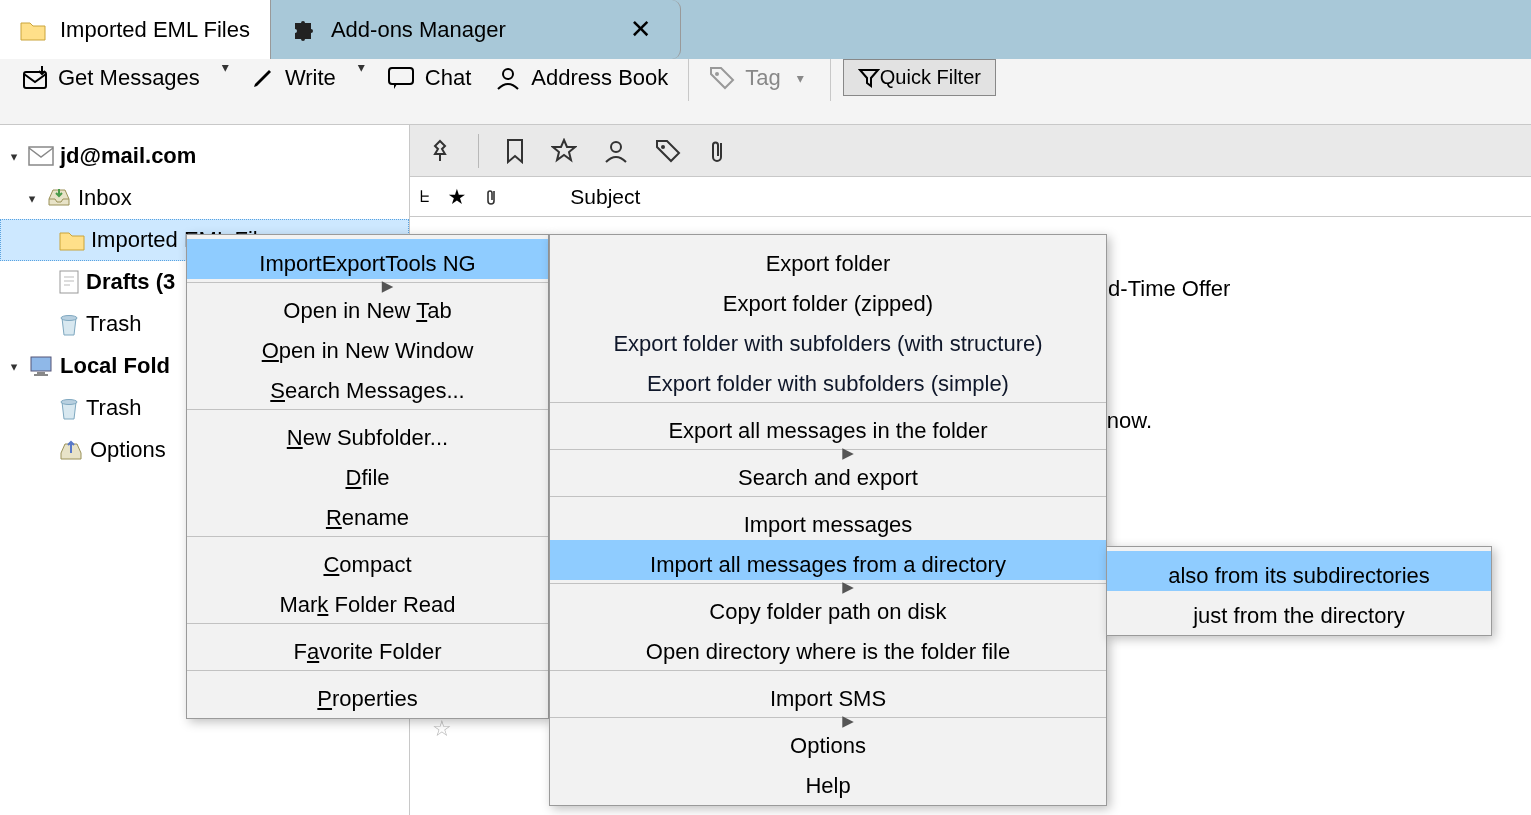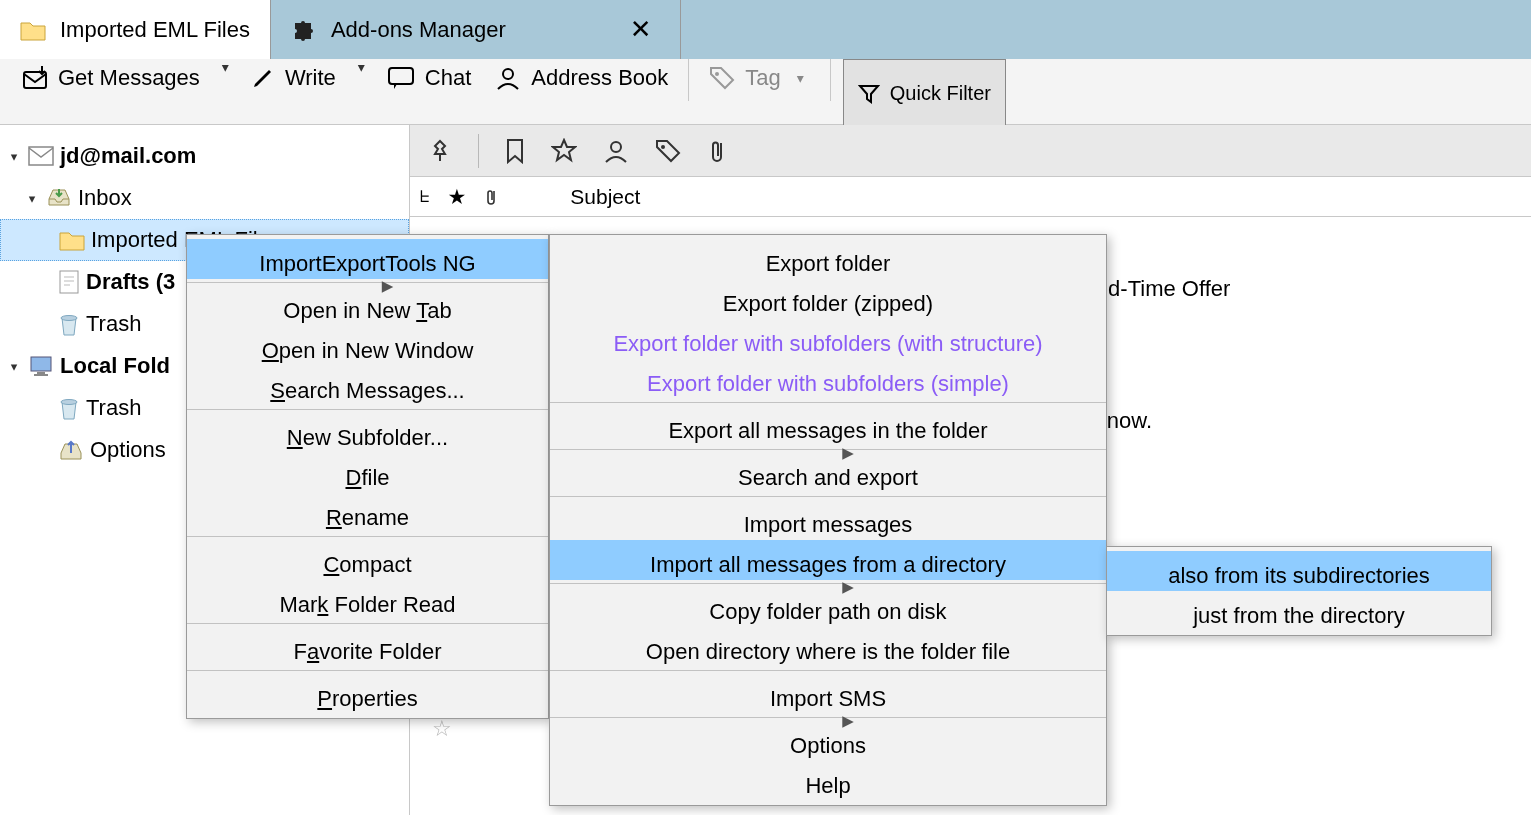--- a/index.html
+++ b/index.html
@@ -10,21 +10,21 @@
 .tab { display: flex; align-items: center; padding: 0 20px; gap: 14px; border-right: 1px solid #999; }
 .tab.active { background: #fff; }
 .tab-title { font-size: 22px; }
 .tab .close { font-size: 26px; margin-left: 110px; cursor: pointer; }
 
 
 .toolbar { display: flex; align-items: flex-start; height: 66px; gap: 8px; padding: 0 14px; border-bottom: 1px solid #c8c8c8; background: #f4f4f4; }
 .tool-btn { display: flex; align-items: center; gap: 10px; padding: 6px 8px; font-size: 22px; cursor: pointer; }
 .chev-down { font-size: 14px; padding: 0 6px; color: #333; }
 .sep { width: 1px; height: 42px; background: #c8c8c8; margin: 0 4px; }
-.quick-filter { border: 1px solid #888; background: #e2e2e2; padding: 22px 14px; display: flex; align-items: center; gap: 10px; }
+.quick-filter { border: 1px solid #888; background: #e2e2e2; padding: 6px 14px; display: flex; align-items: center; }
 
 
 .main { display: flex; height: calc(100% - 125px); }
 
 
 .sidebar { width: 410px; border-right: 1px solid #c8c8c8; padding-top: 10px; font-size: 22px; }
 .tree-row { display: flex; align-items: center; height: 42px; padding-left: 6px; gap: 6px; cursor: pointer; white-space: nowrap; }
 .tree-row.selected { background: #cde8ff; border: 1px dotted #5aa3e0; }
 .twisty { font-size: 13px; width: 16px; text-align: center; color: #333; }
 .tree-icon { width: 26px; height: 26px; display: inline-flex; align-items: center; justify-content: center; }
@@ -39,21 +39,21 @@
 .column-header { display: flex; align-items: center; height: 40px; padding: 0 10px; gap: 18px; border-bottom: 1px solid #c8c8c8; font-size: 21px; }
 .column-header .subject-hdr { margin-left: 54px; }
 .msg-list { flex:1; padding-top: 6px; }
 .msg-row { display: flex; align-items: center; height: 44px; padding: 0 22px; gap: 18px; font-size: 22px; }
 .star-outline { color:#b8b8b8; font-size:22px; }
 
 
 .menu { position: absolute; background: #f2f2f2; border: 1px solid #9a9a9a; box-shadow: 3px 3px 10px rgba(0,0,0,0.25); font-size: 22px; padding: 4px 0; }
 .menu-item { display: flex; align-items: center; justify-content: space-between; height: 40px; padding: 12px 22px; cursor: pointer; white-space: nowrap; flex-direction: column; }
 .menu-item.highlight { background: #8fccff; }
-.menu-item.disabled { color: #8b5cf6; cursor: default; }
+.menu-item.disabled { color: #0f172a; cursor: default; }
 .menu-sep { height: 1px; background: #c2c2c2; margin: 3px 0; }
 .menu-arrow { font-size: 15px; color: #555; margin-left: 40px; }
 .underline-letter { text-decoration: underline; }
 
 #context-menu-1 { left: 186px; top: 234px; width: 363px; }
 #context-menu-2 { left: 549px; top: 234px; width: 558px; }
 #context-menu-3 { left: 1106px; top: 546px; width: 386px; }
 
 
 svg { display: block; }
@@ -63,21 +63,21 @@
 
 <div class="tab-bar">
   <div class="tab active">
     <span class="tree-icon">
       <svg width="26" height="22" viewBox="0 0 26 22">
           <path d="M1 4 h9 l3 3 h12 v14 h-24 z" fill="#ffe08a" stroke="#caa43a"></path>
         </svg>
     </span>
     <span class="tab-title">Imported EML Files</span>
   </div>
-  <div class="tab" style="min-width:410px;">
+  <div class="tab" style="min-width:410px;border-radius:9px;">
     <span>
       <svg width="26" height="26" viewBox="0 0 26 26">
           <path d="M4 6 h6 a2 2 0 1 1 4 0 h6 v6 a2 2 0 1 1 0 4 v6 h-6 a2 2 0 1 1 -4 0 h-6 v-6 a2 2 0 1 0 0 -4 z" fill="#222"></path>
         </svg>
     </span>
     <span class="tab-title">Add-ons Manager</span>
     <span class="close">✕</span>
   </div>
 </div>
 

